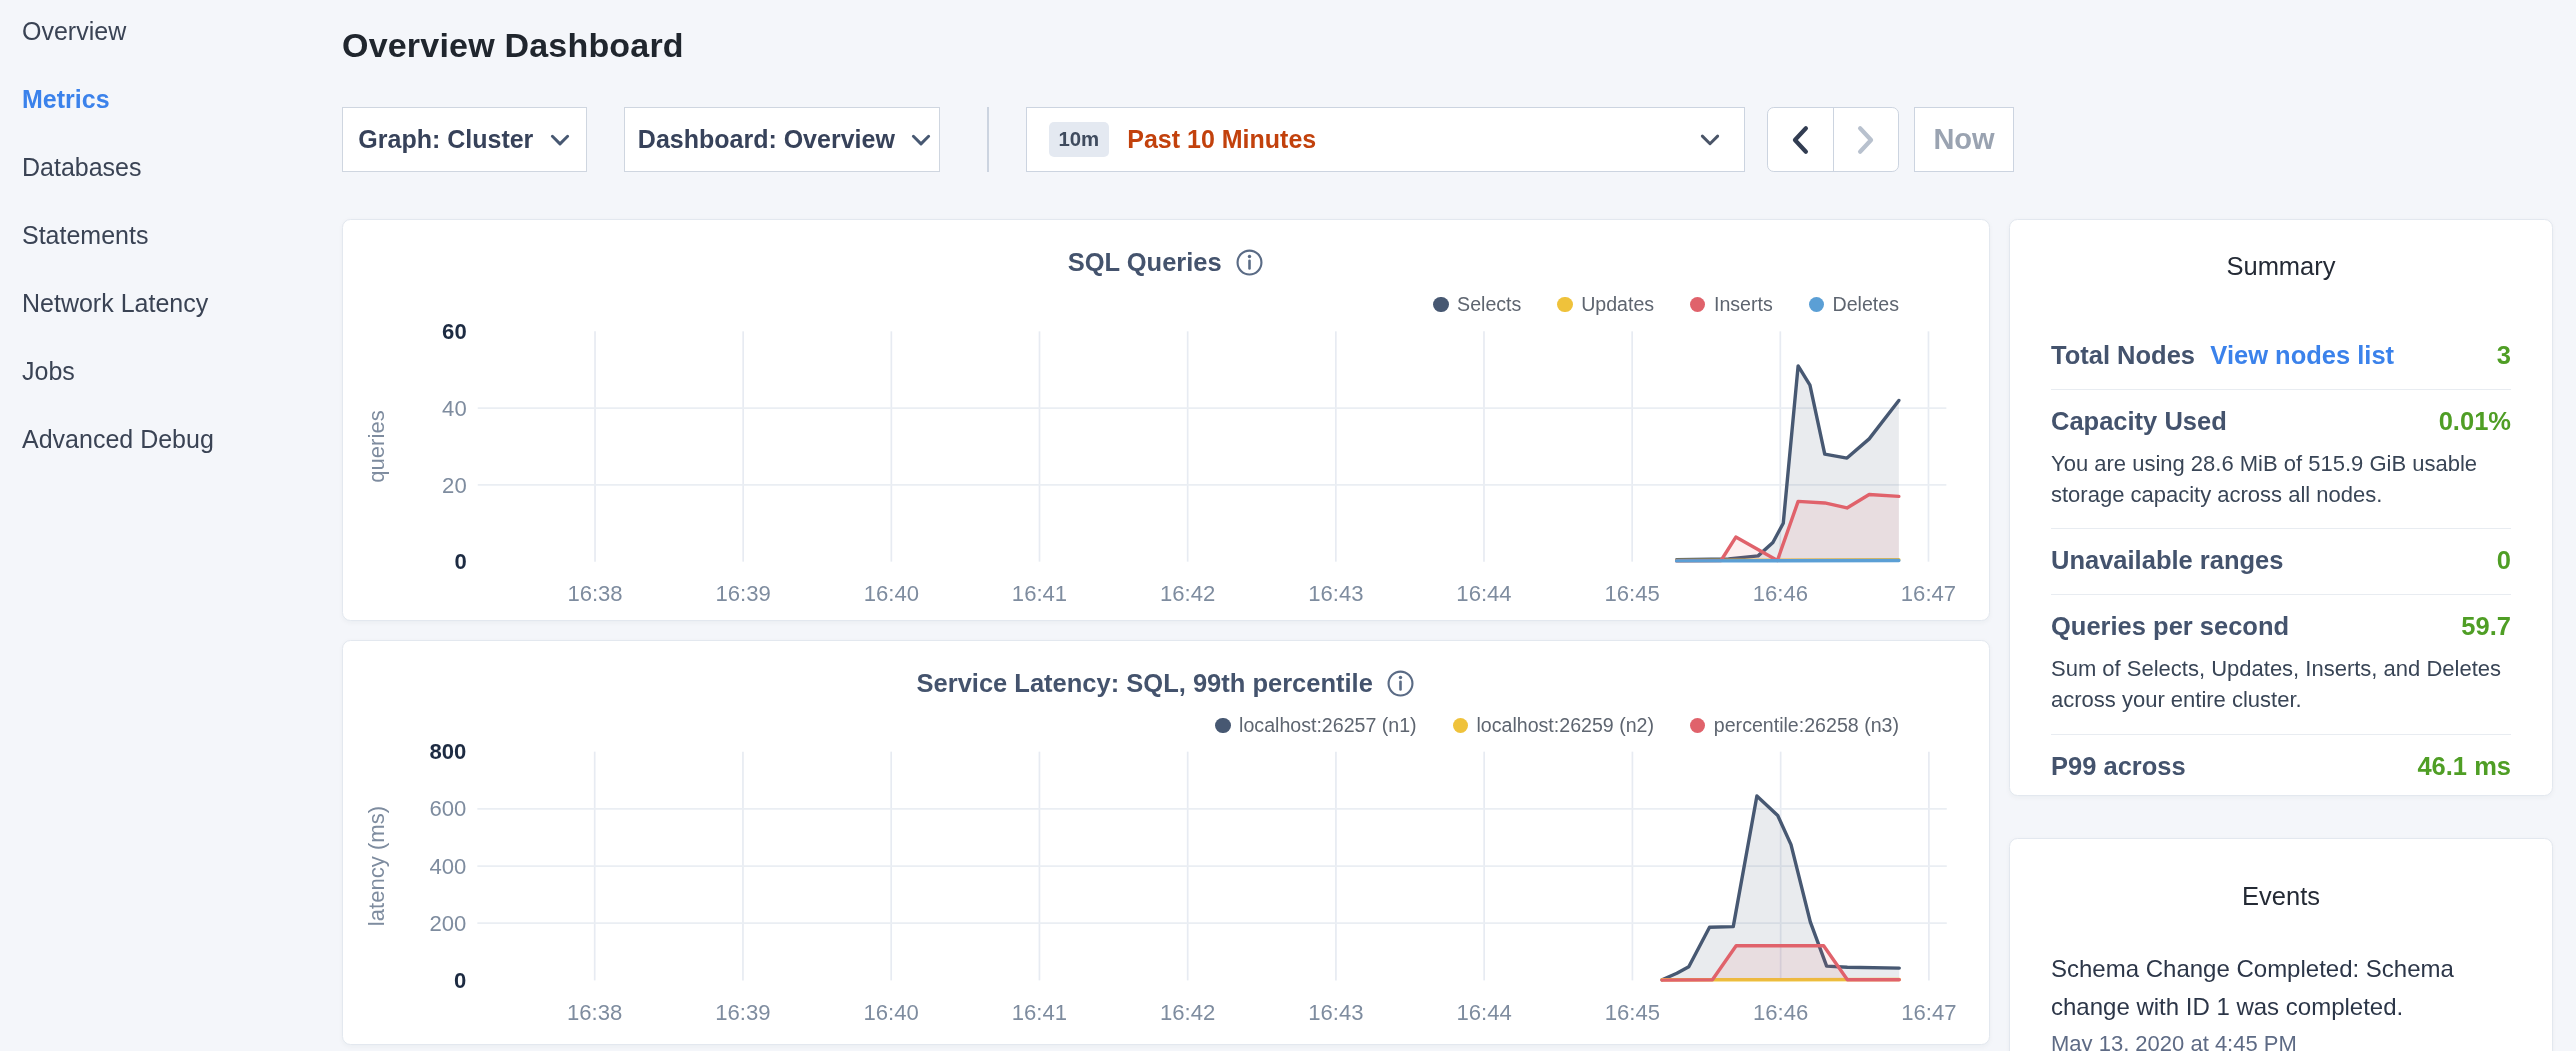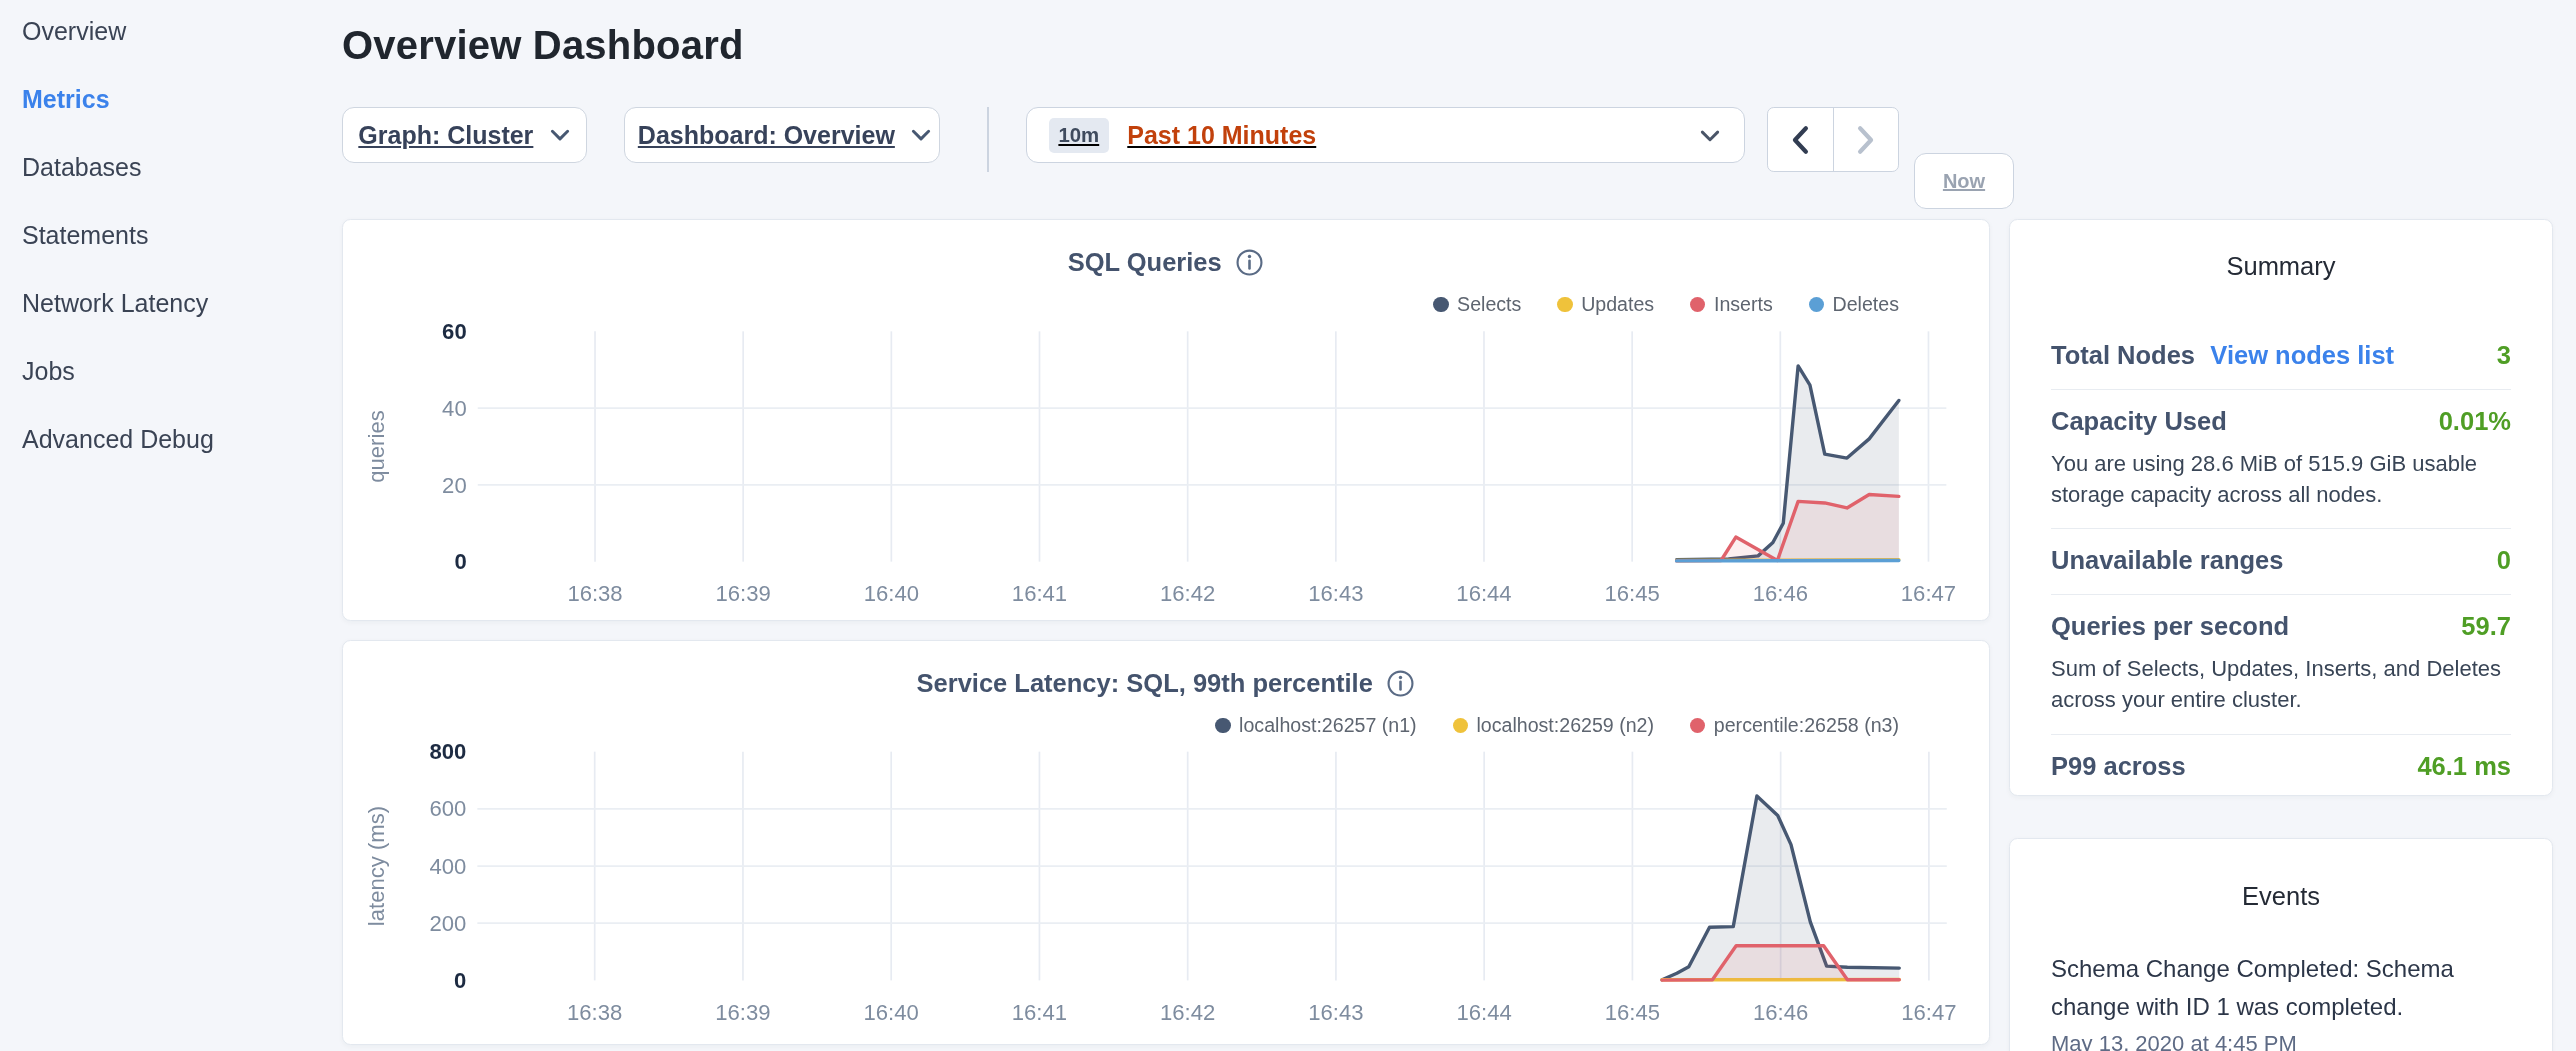--- a/index.html
+++ b/index.html
@@ -14,39 +14,39 @@
 
   
   .sidebar { position: absolute; left: 0; top: 0; width: 340px; height: 100%; padding: 17px 0 0 22px; }
   .nav-item {
     display: block; font-size: 25px; line-height: 29px; margin-bottom: 39px;
     color: #3a4354; text-decoration: none; cursor: pointer;
   }
   .nav-item.active { color: #3b82eb; font-weight: 700; }
 
   
-  .page-title { position: absolute; left: 342px; top: 24px; font-size: 40px; line-height: 43px; font-weight: 700; color: #20262e; letter-spacing: 0.2px; }
-
-  .ctl { position: absolute; top: 107px; height: 56px; background: #fff; border: 1.7px solid #cfd6e0; border-radius: 12px;
-         display: flex; align-items: center; cursor: pointer; font-family: inherit; text-decoration: underline; }
+  .page-title { position: absolute; left: 342px; top: 24px; font-size: 34px; line-height: 43px; font-weight: 700; color: #20262e; letter-spacing: 0.2px; }
+
+  .ctl { position: absolute; top: 107px; height: 65px; background: #fff; border: 1.7px solid #cfd6e0; border-radius: 0;
+         display: flex; align-items: center; cursor: pointer; font-family: inherit; }
   .dropdown { justify-content: center; gap: 15.3px; font-size: 25px; font-weight: 700; color: #37425a; }
   #graph-dropdown { left: 342px; width: 245px; }
   #dashboard-dropdown { left: 624px; width: 316px; padding-left: 6px; }
   .vdivider { position: absolute; left: 987px; top: 107px; width: 1.7px; height: 65px; background: #ccd4e0; }
 
   #time-selector { left: 1026px; width: 719px; padding: 0 22px; gap: 18.7px; border-color: #ccd4e0; }
   .time-badge { background: #e4e9f1; border-radius: 5.1px; padding: 6px 9.4px; font-size: 20.4px; font-weight: 700; color: #3f4b5e; }
   .time-label { font-size: 25px; font-weight: 700; color: #c2410c; }
   #time-selector .chev { margin-left: auto; }
 
   .arrow-group { position: absolute; left: 1767px; top: 107px; width: 132px; height: 65px; background: #fff;
                  border: 1.7px solid #ccd4e0; border-radius: 6.8px; display: flex; }
   .arrow-btn { flex: 1; display: flex; align-items: center; justify-content: center; background: transparent; border: none; cursor: pointer; }
   .arrow-btn + .arrow-btn { border-left: 1.7px solid #ccd4e0; }
-  #now-button { left: 1914px; width: 100px; justify-content: center; font-size: 20px; font-weight: 700; color: #9aa3b1; border-color: #ccd4e0; margin-top: 46px; }
+  #now-button { left: 1914px; width: 100px; justify-content: center; font-size: 29px; font-weight: 700; color: #9aa3b1; border-color: #ccd4e0; }
 
   
   .card { position: absolute; background: #fff; border: 1.7px solid #e3e8ef; border-radius: 8.5px; box-shadow: 0 1.7px 5.1px rgba(30,40,60,0.04); }
   #chart-card-0 { left: 342px; top: 219px; width: 1648px; height: 402px; }
   #chart-card-1 { left: 342px; top: 640px; width: 1648px; height: 405px; }
 
   .chart-title-row { position: absolute; left: 0; right: 0; top: 28px; display: flex; justify-content: center; align-items: center; gap: 13.6px; }
   .chart-title { font-size: 25.5px; font-weight: 700; color: #44536d; }
   .legend { position: absolute; right: 90px; top: 73px; display: flex; gap: 36px; align-items: center; }
   .legend-item { display: flex; align-items: center; gap: 8.5px; }

